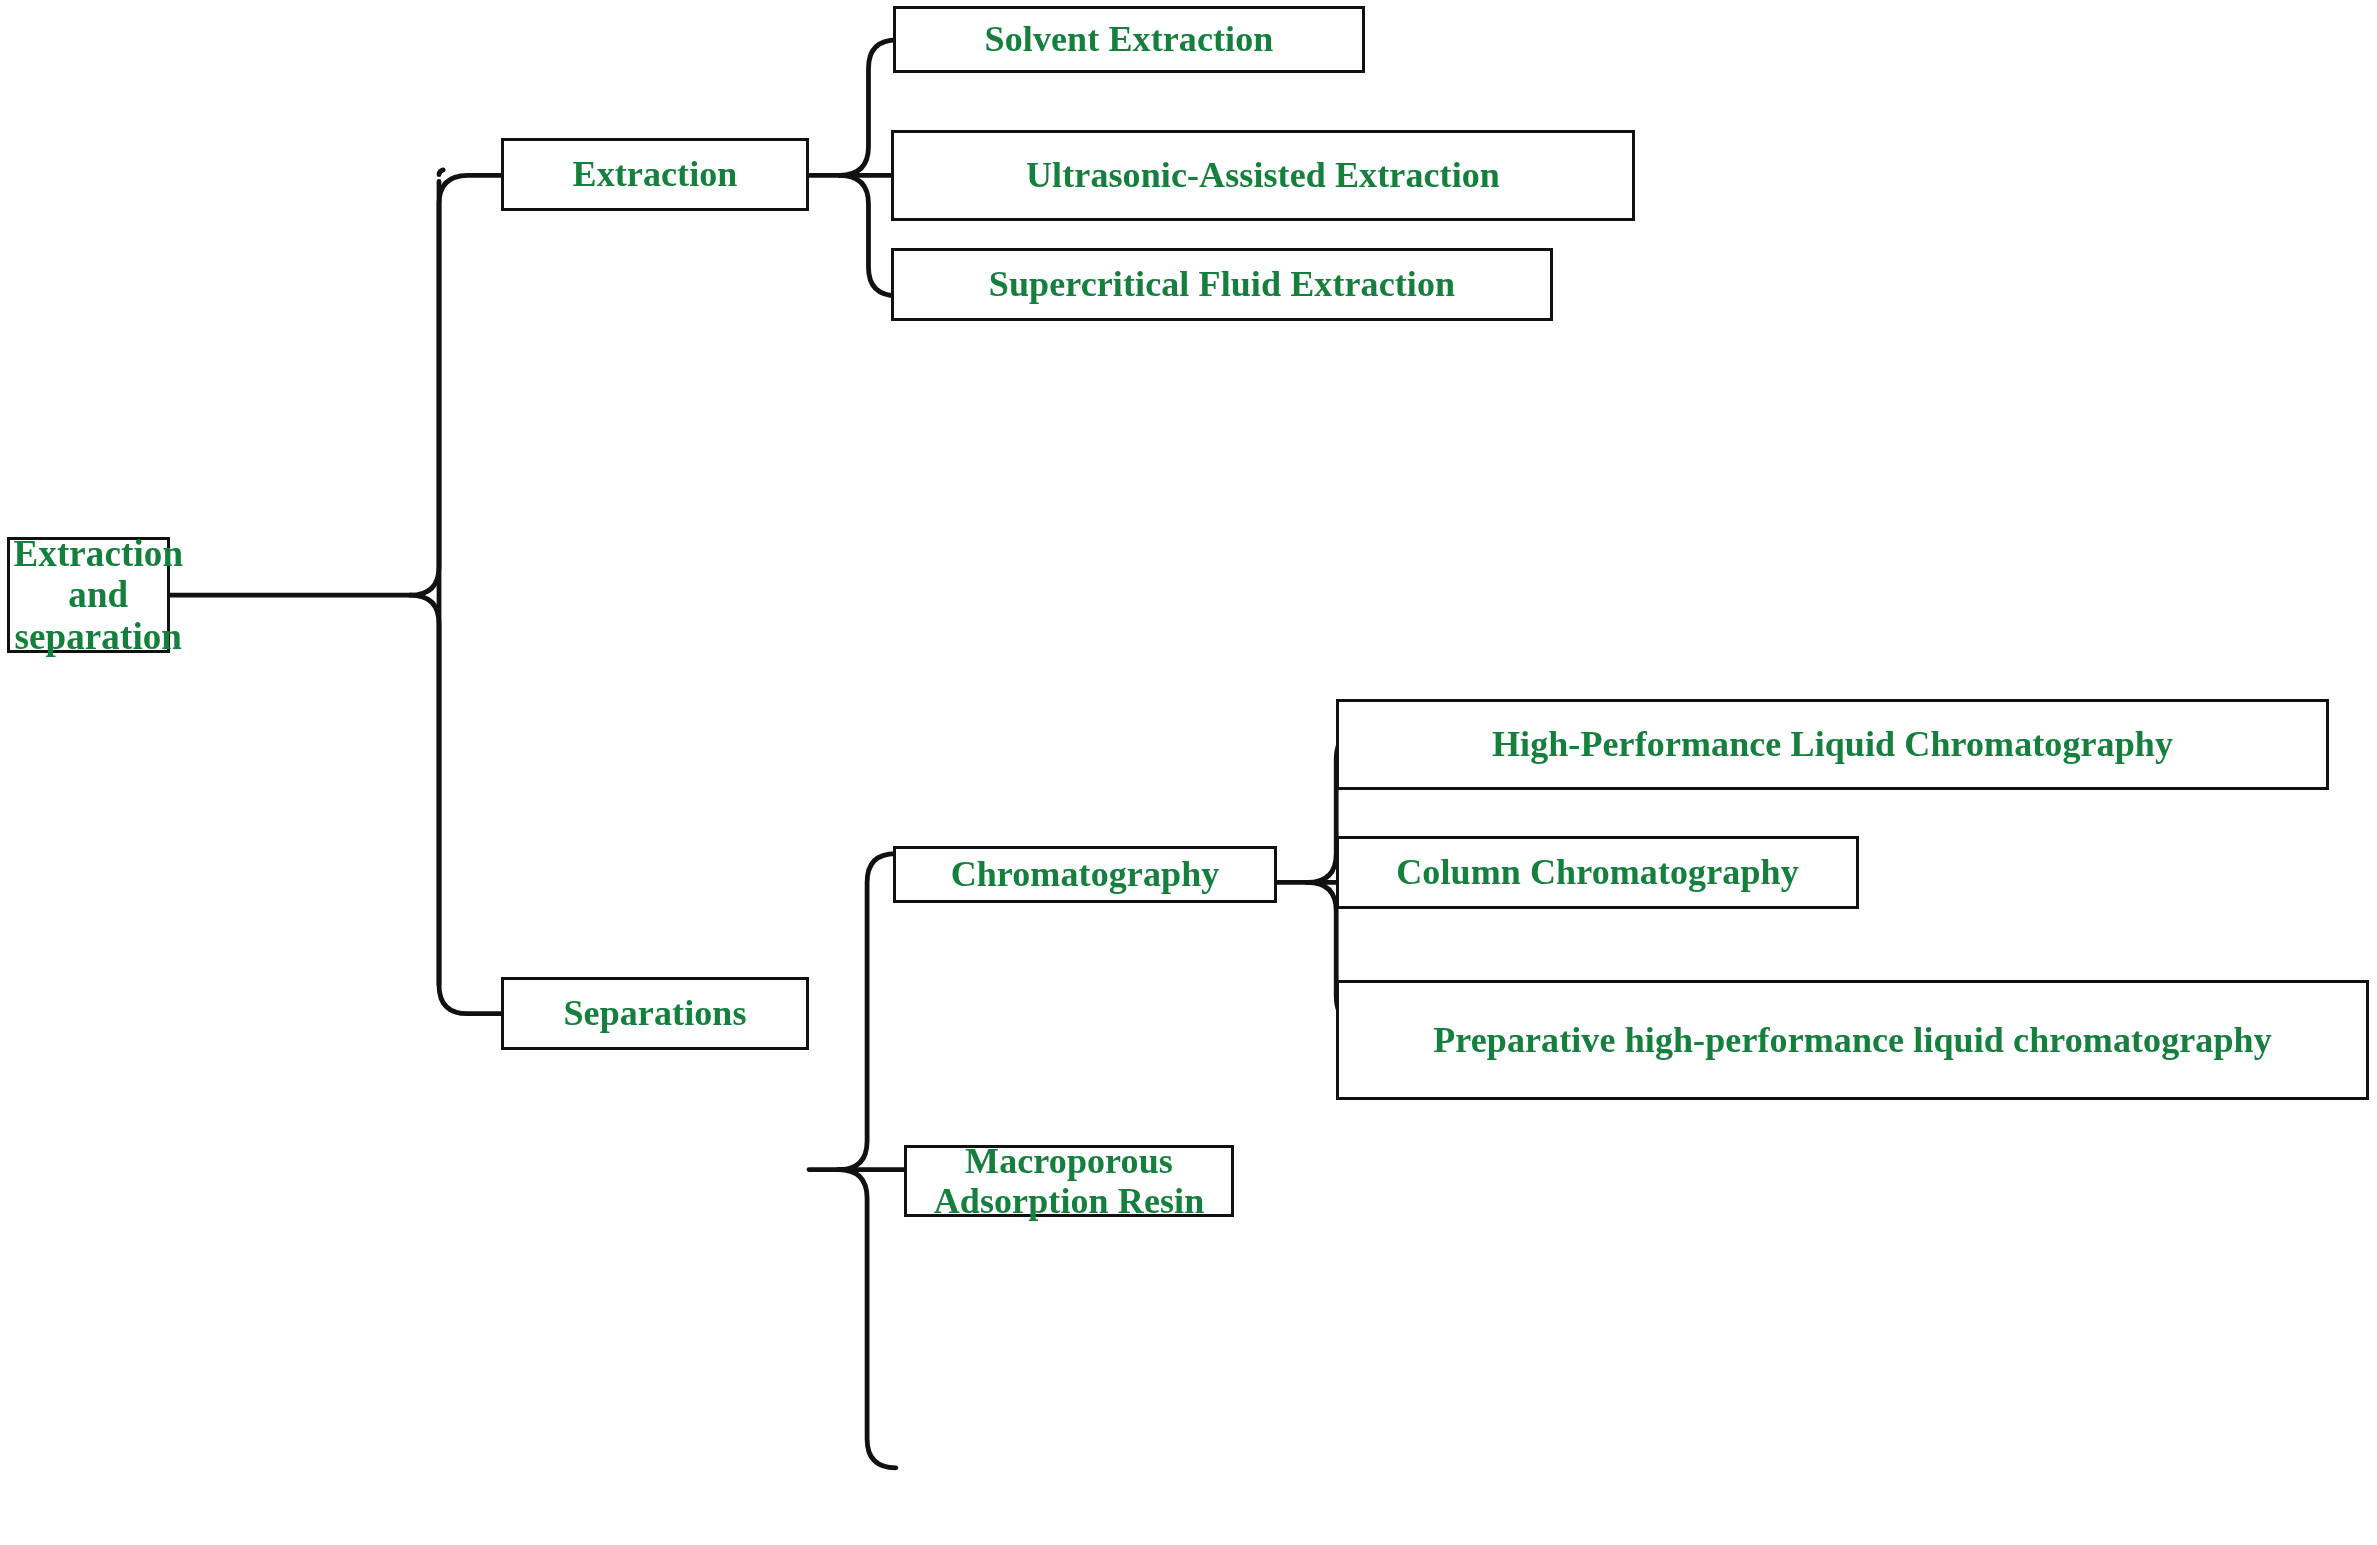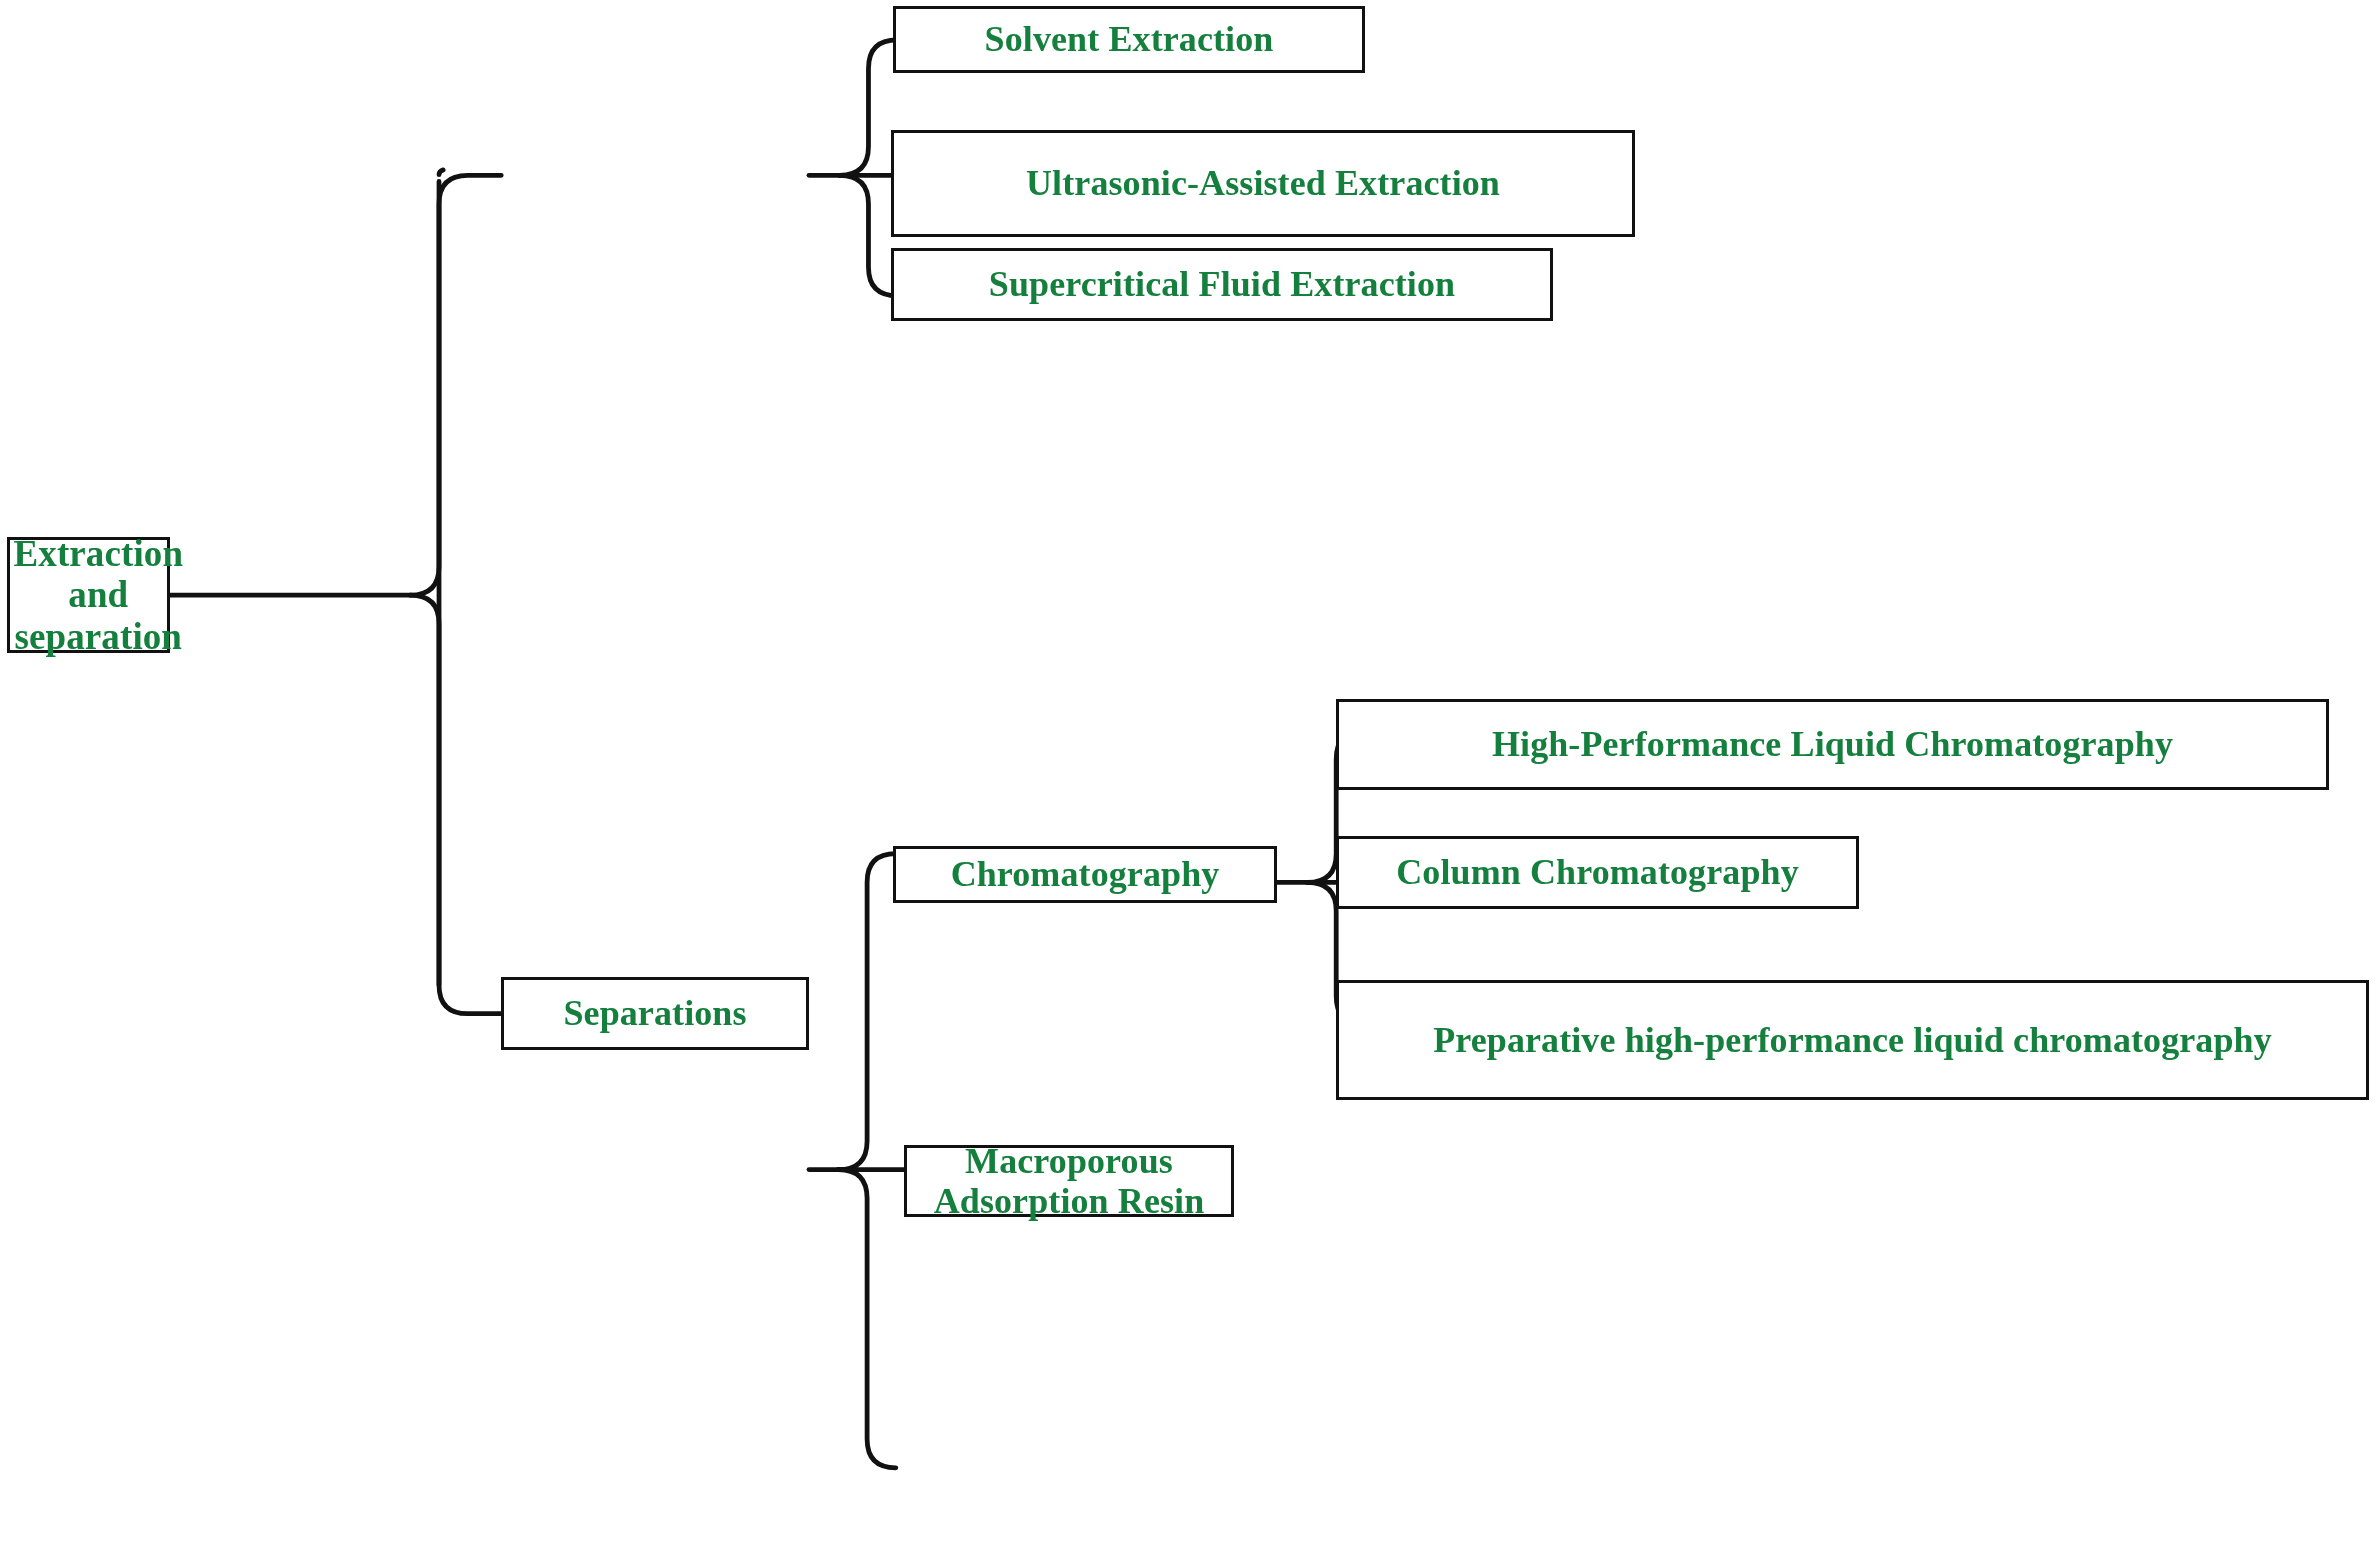--- a/index.html
+++ b/index.html
@@ -75,30 +75,33 @@
       <path d="M 1912 1290 L 1953 1290"></path>
       <path d="M 1912 1290 Q 1954 1290 1954 1332 L 1954 1456 Q 1954 1498 1996 1498 L 1996 1498"></path>
     </g>
   </svg>
 
   <div class="node-box lvl-root" style="left:6.8px; top:537px; width:163px; height:116px;padding-left:20px;">
     <span class="node-label">Extraction and
 separation</span>
   </div>
 
+  <div class="node-box lvl-1" style="left:501px; top:138px; width:308px; height:73px;">
+    <span class="node-label">Extraction</span>
+  </div>
 
   <div class="node-box lvl-1" style="left:501px; top:977px; width:308px; height:73px;">
     <span class="node-label">Separations</span>
   </div>
 
   <div class="node-box lvl-2" style="left:893px; top:5.5px; width:472px; height:67px;">
     <span class="node-label">Solvent Extraction</span>
   </div>
 
-  <div class="node-box lvl-2" style="left:891px; top:130px; width:744px; height:107px;">
+  <div class="node-box lvl-2" style="left:891px; top:130px; width:744px; height:91px;">
     <span class="node-label">Ultrasonic-Assisted Extraction</span>
   </div>
 
   <div class="node-box lvl-2" style="left:891px; top:248px; width:662px; height:73px;">
     <span class="node-label">Supercritical Fluid Extraction</span>
   </div>
 
   <div class="node-box lvl-1" style="left:893px; top:846px; width:384px; height:57px;">
     <span class="node-label">Chromatography</span>
   </div>

